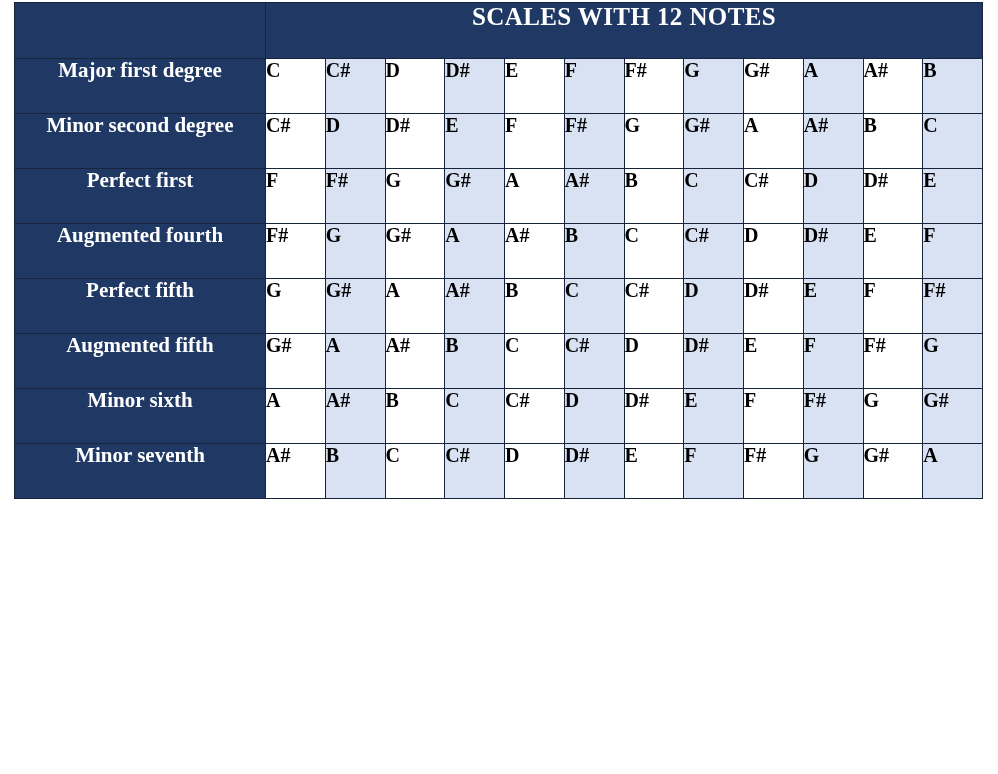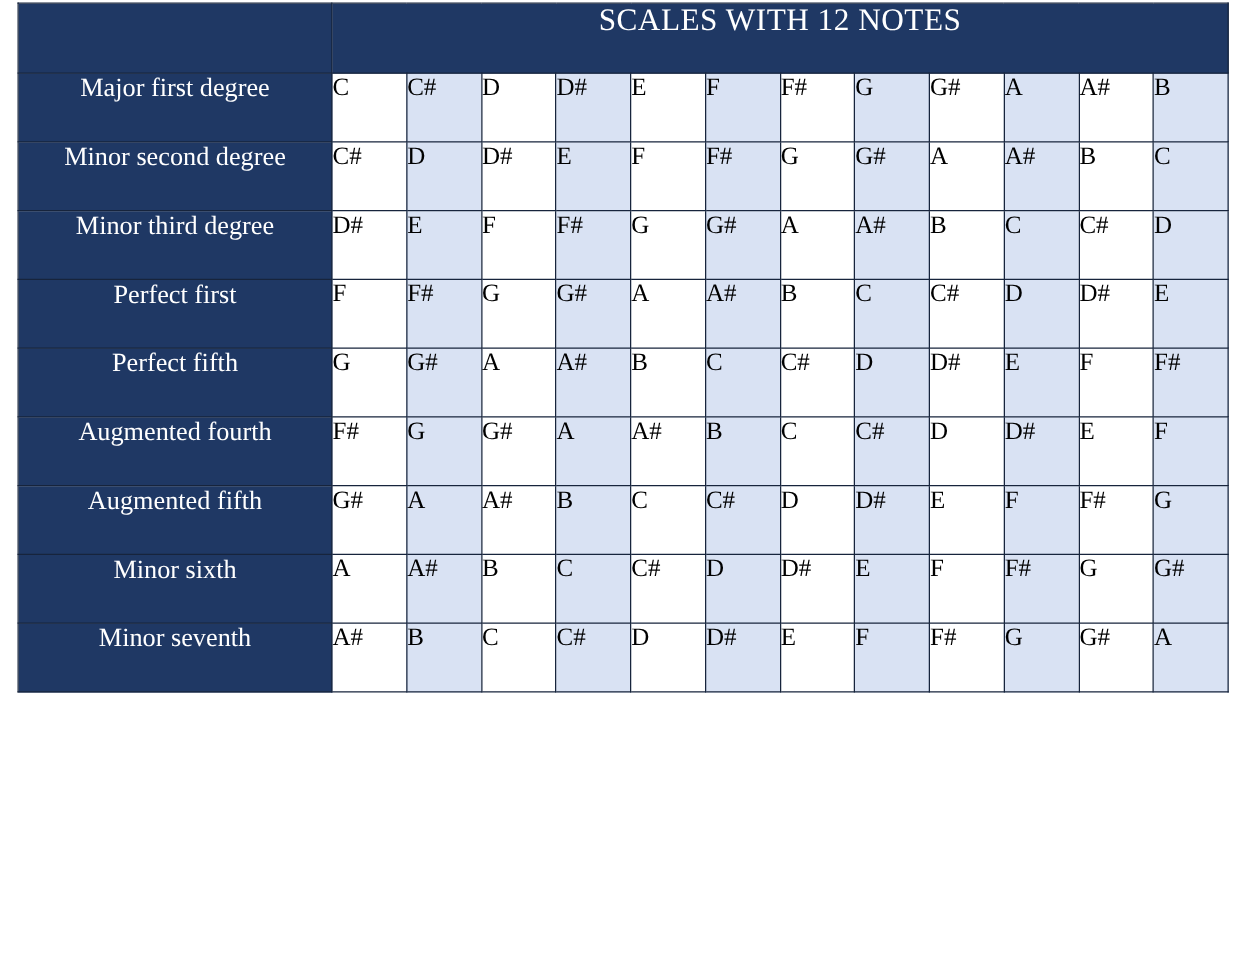--- a/index.html
+++ b/index.html
@@ -13,20 +13,21 @@
     background: #ffffff;
     font-family: "Liberation Serif", "DejaVu Serif", serif;
     overflow: hidden;
   }
 
   #scales-table-wrap {
     position: absolute;
     left: 14px;
     top: 2px;
     width: 968px;
+    font-weight: bold;
   }
 
   table.scales {
     border-collapse: collapse;
     table-layout: fixed;
     width: 968px;
     background: #ffffff;
   }
 
   table.scales td {
@@ -132,78 +133,63 @@
           <td class="note-cell">F</td>
           <td class="note-cell alt">F#</td>
           <td class="note-cell">G</td>
           <td class="note-cell alt">G#</td>
           <td class="note-cell">A</td>
           <td class="note-cell alt">A#</td>
           <td class="note-cell">B</td>
           <td class="note-cell alt">C</td>
         </tr>
         <tr>
-          <td class="row-label">Minor third degree</td>
-          <td class="note-cell">D#</td>
-          <td class="note-cell alt">E</td>
-          <td class="note-cell">F</td>
-          <td class="note-cell alt">F#</td>
-          <td class="note-cell">G</td>
-          <td class="note-cell alt">G#</td>
-          <td class="note-cell">A</td>
-          <td class="note-cell alt">A#</td>
-          <td class="note-cell">B</td>
-          <td class="note-cell alt">C</td>
-          <td class="note-cell">C#</td>
-          <td class="note-cell alt">D</td>
-        </tr>
-        <tr>
           <td class="row-label">Perfect first</td>
           <td class="note-cell">F</td>
           <td class="note-cell alt">F#</td>
           <td class="note-cell">G</td>
           <td class="note-cell alt">G#</td>
           <td class="note-cell">A</td>
           <td class="note-cell alt">A#</td>
           <td class="note-cell">B</td>
           <td class="note-cell alt">C</td>
           <td class="note-cell">C#</td>
           <td class="note-cell alt">D</td>
           <td class="note-cell">D#</td>
           <td class="note-cell alt">E</td>
         </tr>
         <tr>
+          <td class="row-label">Augmented fourth</td>
+          <td class="note-cell">F#</td>
+          <td class="note-cell alt">G</td>
+          <td class="note-cell">G#</td>
+          <td class="note-cell alt">A</td>
+          <td class="note-cell">A#</td>
+          <td class="note-cell alt">B</td>
+          <td class="note-cell">C</td>
+          <td class="note-cell alt">C#</td>
+          <td class="note-cell">D</td>
+          <td class="note-cell alt">D#</td>
+          <td class="note-cell">E</td>
+          <td class="note-cell alt">F</td>
+        </tr>
+        <tr>
           <td class="row-label">Perfect fifth</td>
           <td class="note-cell">G</td>
           <td class="note-cell alt">G#</td>
           <td class="note-cell">A</td>
           <td class="note-cell alt">A#</td>
           <td class="note-cell">B</td>
           <td class="note-cell alt">C</td>
           <td class="note-cell">C#</td>
           <td class="note-cell alt">D</td>
           <td class="note-cell">D#</td>
           <td class="note-cell alt">E</td>
           <td class="note-cell">F</td>
           <td class="note-cell alt">F#</td>
-        </tr>
-        <tr>
-          <td class="row-label">Augmented fourth</td>
-          <td class="note-cell">F#</td>
-          <td class="note-cell alt">G</td>
-          <td class="note-cell">G#</td>
-          <td class="note-cell alt">A</td>
-          <td class="note-cell">A#</td>
-          <td class="note-cell alt">B</td>
-          <td class="note-cell">C</td>
-          <td class="note-cell alt">C#</td>
-          <td class="note-cell">D</td>
-          <td class="note-cell alt">D#</td>
-          <td class="note-cell">E</td>
-          <td class="note-cell alt">F</td>
         </tr>
         <tr>
           <td class="row-label">Augmented fifth</td>
           <td class="note-cell">G#</td>
           <td class="note-cell alt">A</td>
           <td class="note-cell">A#</td>
           <td class="note-cell alt">B</td>
           <td class="note-cell">C</td>
           <td class="note-cell alt">C#</td>
           <td class="note-cell">D</td>

